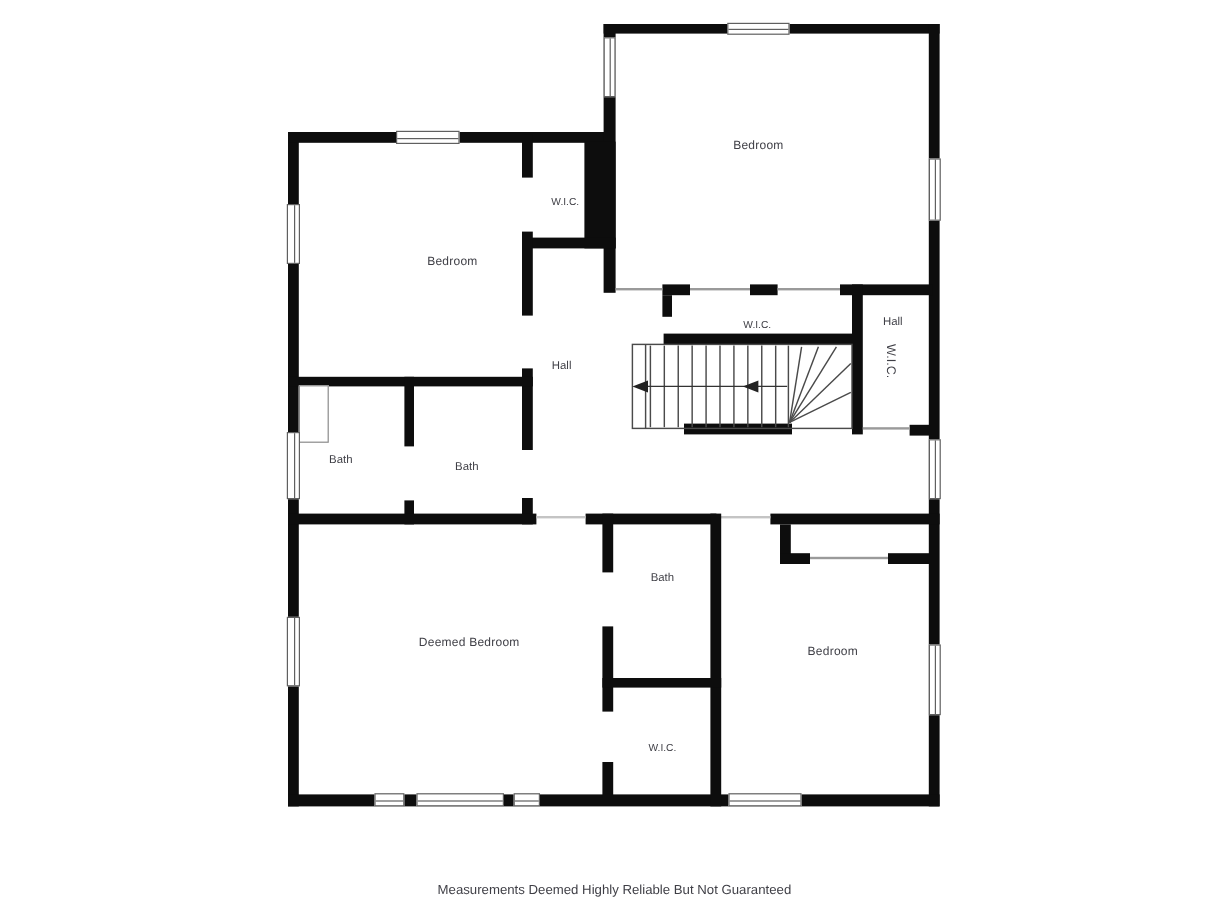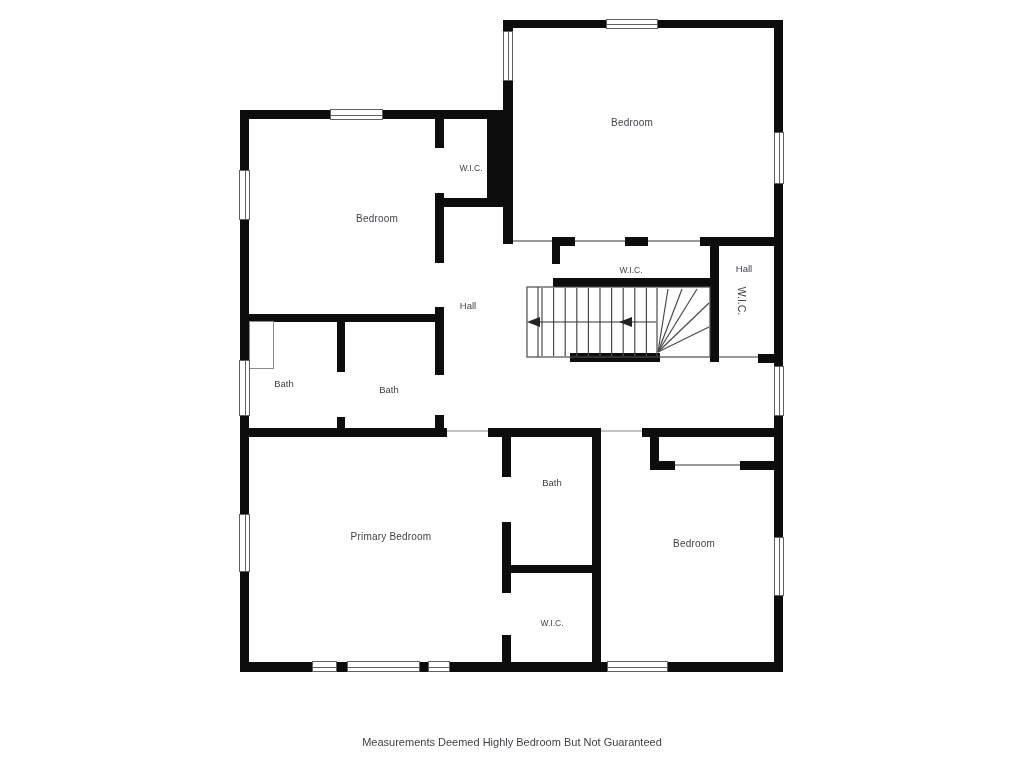--- a/index.html
+++ b/index.html
@@ -126,20 +126,20 @@
 
   <div class="lbl big" style="left:377px;top:218px">Bedroom</div>
   <div class="lbl big" style="left:632px;top:122px">Bedroom</div>
   <div class="lbl tiny" style="left:471px;top:168px">W.I.C.</div>
   <div class="lbl small" style="left:468px;top:305px">Hall</div>
   <div class="lbl tiny" style="left:631px;top:270px">W.I.C.</div>
   <div class="lbl small" style="left:744px;top:268px">Hall</div>
   <div class="lbl rot" style="left:742px;top:301px">W.I.C.</div>
   <div class="lbl small" style="left:284px;top:383px">Bath</div>
   <div class="lbl small" style="left:389px;top:389px">Bath</div>
-  <div class="lbl big" style="left:391px;top:536px">Primary Bedroom</div>
+  <div class="lbl big" style="left:391px;top:536px">Deemed Bedroom</div>
   <div class="lbl small" style="left:552px;top:482px">Bath</div>
   <div class="lbl tiny" style="left:552px;top:623px">W.I.C.</div>
   <div class="lbl big" style="left:694px;top:543px">Bedroom</div>
 
-  <div class="disclaimer">Measurements Deemed Highly Bedroom But Not Guaranteed</div>
+  <div class="disclaimer">Measurements Deemed Highly Reliable But Not Guaranteed</div>
 
 </div>
 
 </body></html>

